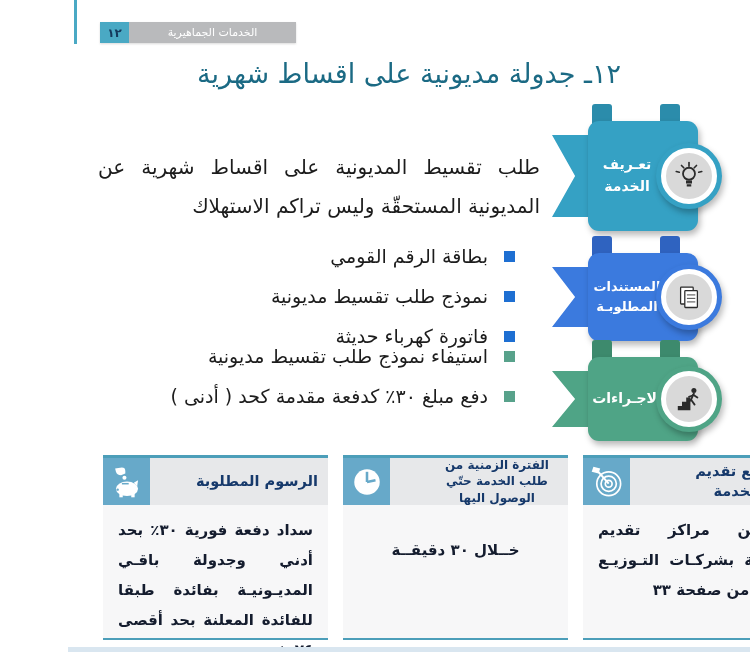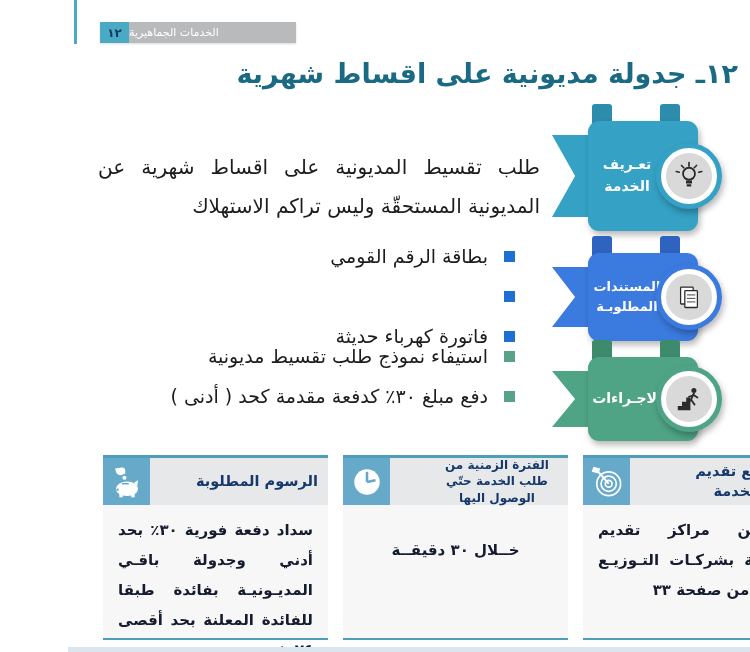--- a/index.html
+++ b/index.html
@@ -4,24 +4,24 @@
 <style>
   * { margin:0; padding:0; box-sizing:border-box; }
   html,body { background:#ffffff; }
   body { font-family:"DejaVu Sans","Liberation Sans",sans-serif; }
   .page { position:relative; width:682px; height:652px; background:#ffffff; overflow:hidden; direction:rtl; }
 
   
   .edge-accent { position:absolute; left:6px; top:0; width:3px; height:44px; background:#4aa9c4; }
   .header-bar { position:absolute; left:32px; top:22px; width:196px; height:21px; background:#b9babc; display:flex; direction:ltr; box-shadow:0 1px 2px rgba(0,0,0,.15); }
   .num-box { width:29px; height:21px; background:#4aa9c4; color:#14395c; font-weight:bold; font-size:12px; display:flex; align-items:center; justify-content:center; }
-  .bar-label { flex:1; color:#ffffff; font-size:11px; line-height:21px; text-align:left; letter-spacing:.5px; }
-
-  
-  .page-title { position:absolute; top:58px; right:12px; left:12px; text-align:right; color:#1b6a84; font-size:27px; font-weight:bold; direction:rtl; }
+  .bar-label { flex:1; color:#ffffff; font-size:11px; line-height:21px; text-align:center; letter-spacing:.5px; }
+
+  
+  .page-title { position:absolute; top:58px; right:12px; left:12px; text-align:center; color:#1b6a84; font-size:27px; font-weight:normal; direction:rtl; }
 
   
   .definition-text { position:absolute; top:148px; right:210px; left:30px; direction:rtl; text-align:justify; font-size:20px; line-height:39px; color:#1c1c1c; }
   .bullet-list { position:absolute; right:235px; direction:rtl; }
   .docs-list { top:236px; }
   .proc-list { top:336px; }
   .bullet-item { display:flex; align-items:center; height:40px; font-size:19px; color:#1c1c1c; }
   .bullet-sq { width:11px; height:11px; margin-left:16px; flex:0 0 auto; }
   .bullet-blue { background:#1e6fd2; }
   .bullet-green { background:#58a28b; }
@@ -74,20 +74,21 @@
 
   <div class="definition-text">طلب تقسيط المديونية على اقساط شهرية عن المديونية المستحقّة وليس تراكم الاستهلاك</div>
 
   <div class="bullet-list docs-list">
     <div class="bullet-item">
       <span class="bullet-sq bullet-blue"></span>
       <span>بطاقة الرقم القومي</span>
     </div>
     <div class="bullet-item">
       <span class="bullet-sq bullet-blue"></span>
+      <span>نموذج طلب تقسيط مديونية</span>
     </div>
     <div class="bullet-item">
       <span class="bullet-sq bullet-blue"></span>
       <span>فاتورة كهرباء حديثة</span>
     </div>
   </div>
 
   <div class="bullet-list proc-list">
     <div class="bullet-item">
       <span class="bullet-sq bullet-green"></span>

